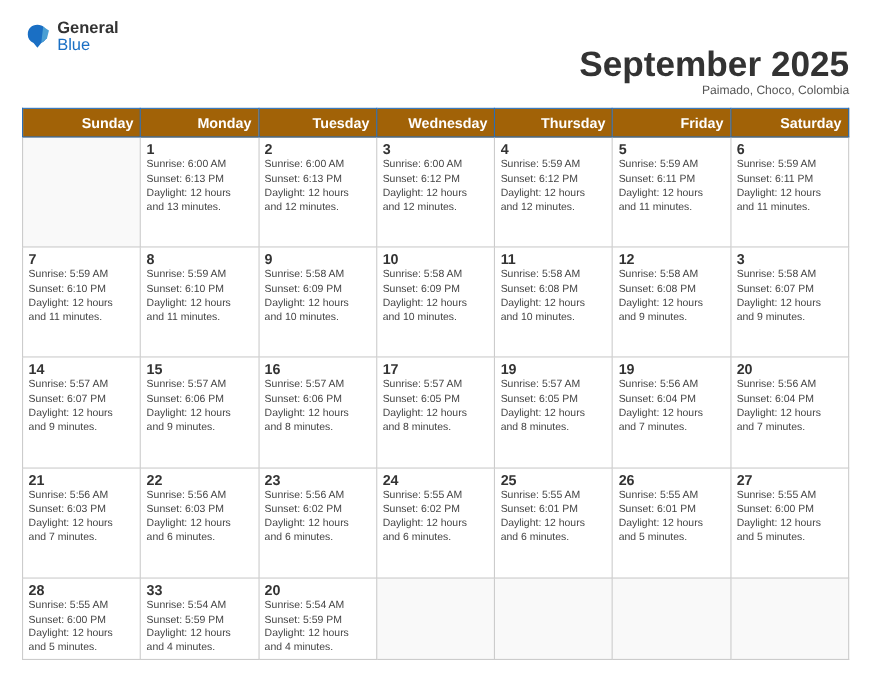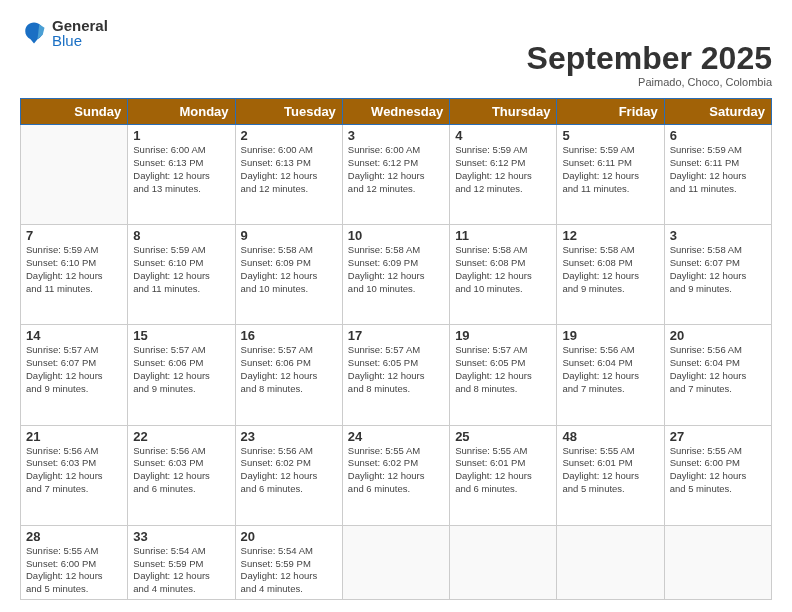--- a/index.html
+++ b/index.html
@@ -238,21 +238,21 @@
           </td>
           <td>
             <span class="day-number">24</span>
             <div class="day-info">Sunrise: 5:55 AM<br>Sunset: 6:02 PM<br>Daylight: 12 hours<br>and 6 minutes.</div>
           </td>
           <td>
             <span class="day-number">25</span>
             <div class="day-info">Sunrise: 5:55 AM<br>Sunset: 6:01 PM<br>Daylight: 12 hours<br>and 6 minutes.</div>
           </td>
           <td>
-            <span class="day-number">48</span>
+            <span class="day-number">26</span>
             <div class="day-info">Sunrise: 5:55 AM<br>Sunset: 6:01 PM<br>Daylight: 12 hours<br>and 5 minutes.</div>
           </td>
           <td>
             <span class="day-number">27</span>
             <div class="day-info">Sunrise: 5:55 AM<br>Sunset: 6:00 PM<br>Daylight: 12 hours<br>and 5 minutes.</div>
           </td>
         </tr>
         <tr>
           <td>
             <span class="day-number">28</span>

